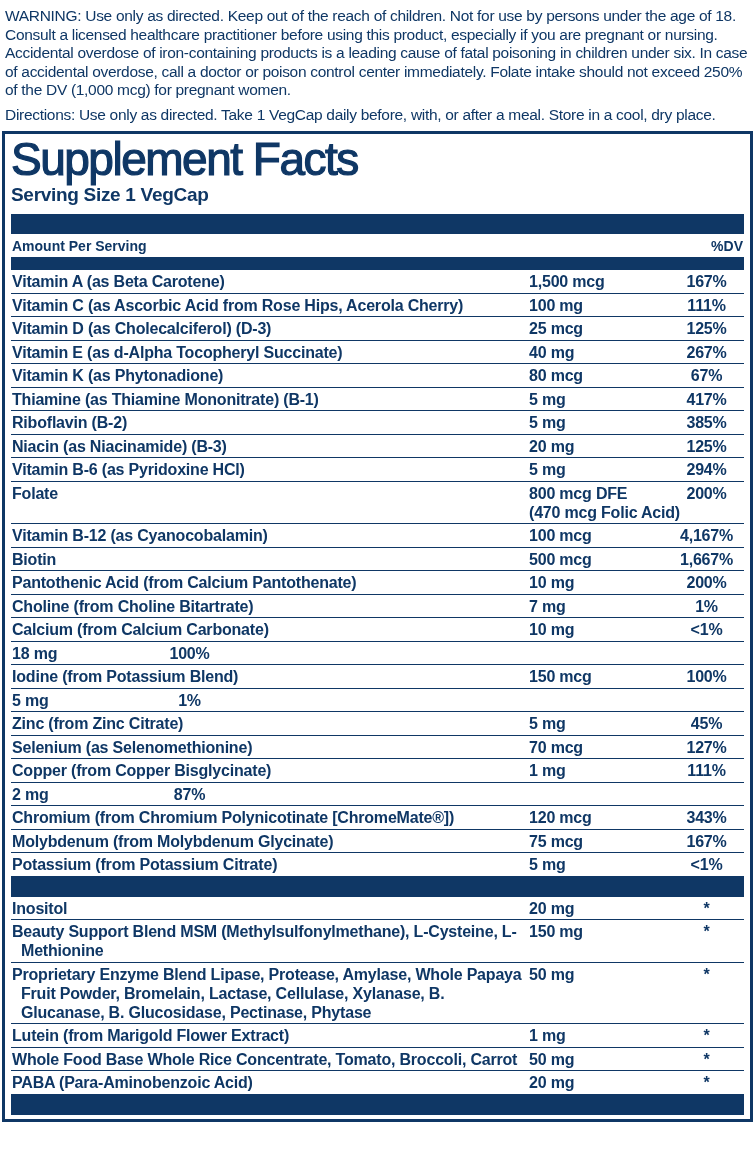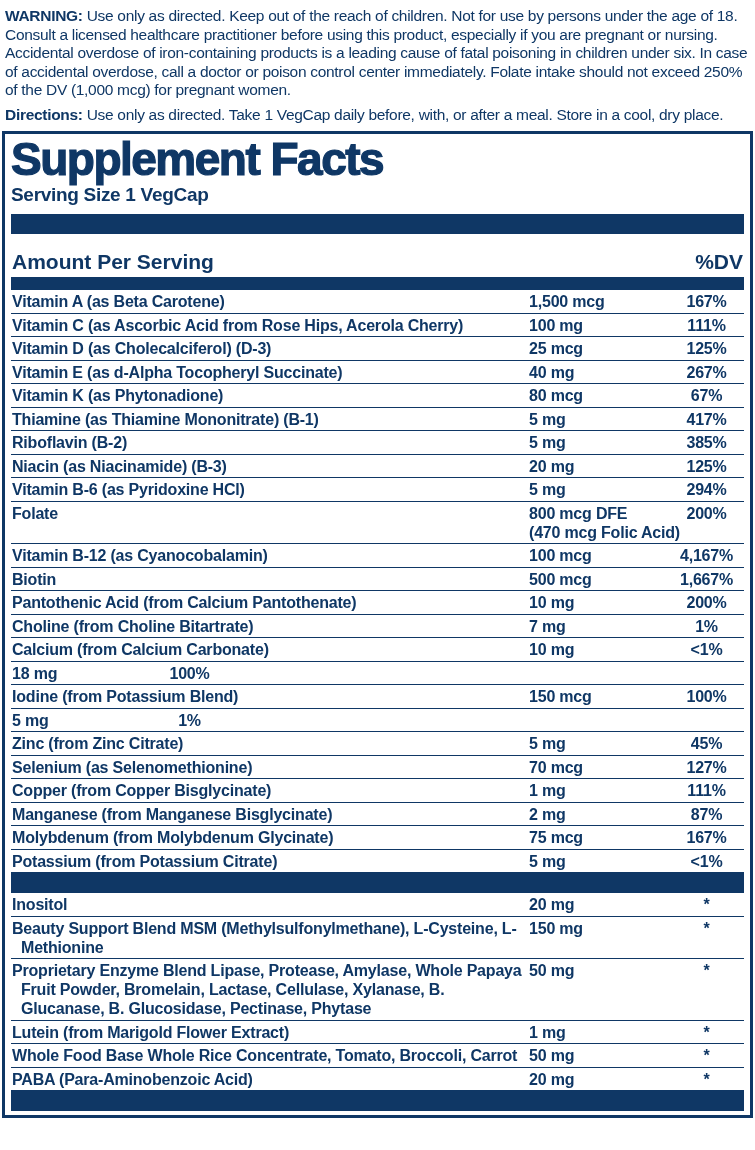--- a/index.html
+++ b/index.html
@@ -14,31 +14,31 @@
     -webkit-font-smoothing: antialiased;
   }
   .intro {
     padding: 7px 6px 0 5px;
     font-size: 15.5px;
     line-height: 18.5px;
     letter-spacing: -0.3px;
   }
   .intro p { margin: 0; }
   .intro .directions { margin-top: 6px; }
-  .lbl { font-weight: bold; }
+  .lbl { font-weight: normal; }
 
   .panel {
     margin: 7px 2px 0 2px;
     border: 3px solid #0f3765;
     padding: 2px 6px 4px 6px;
   }
   .sf-title {
     font-size: 46px;
     line-height: 46px;
-    font-weight: bold;
+    font-weight: normal;
     letter-spacing: -1.5px;
     -webkit-text-stroke: 1.2px #0f3765;
     margin: 0;
   }
   .serving {
     font-size: 19px;
     line-height: 26px;
     font-weight: bold;
     letter-spacing: -0.3px;
     margin: 0 0 6px 0;
@@ -47,22 +47,22 @@
     background: #0f3765;
     height: 20px;
   }
   .bar.thin { height: 13px; }
   .bar.mid  { height: 21px; }
   .hdr-row {
     display: flex;
     justify-content: space-between;
     align-items: baseline;
     font-weight: bold;
-    font-size: 21px;
-    padding: 16px 1px 3px 1px;
+    font-size: 14px;
+    padding: 4px 1px 3px 1px;
   }
   .table { width: 100%; font-weight: bold; }
   .row {
     display: flex;
     align-items: flex-start;
     font-size: 16px;
     line-height: 19px;
     letter-spacing: -0.2px;
     padding: 2px 0 1.5px 1px;
     border-top: 1.5px solid #0f3765;
@@ -216,23 +216,27 @@
       <span class="name">Selenium (as Selenomethionine)</span>
       <span class="amt">70 mcg</span>
       <span class="dv">127%</span>
     </div>
     <div class="row">
       <span class="name">Copper (from Copper Bisglycinate)</span>
       <span class="amt">1 mg</span>
       <span class="dv">111%</span>
     </div>
     <div class="row">
-      <span class="name">Manganese (from Manganese Bisglycinate)</span>
       <span class="amt">2 mg</span>
       <span class="dv">87%</span>
+    </div>
+    <div class="row">
+      <span class="name">Chromium (from Chromium Polynicotinate [ChromeMate®])</span>
+      <span class="amt">120 mcg</span>
+      <span class="dv">343%</span>
     </div>
     <div class="row">
       <span class="name">Molybdenum (from Molybdenum Glycinate)</span>
       <span class="amt">75 mcg</span>
       <span class="dv">167%</span>
     </div>
     <div class="row">
       <span class="name">Potassium (from Potassium Citrate)</span>
       <span class="amt">5 mg</span>
       <span class="dv">&lt;1%</span>

